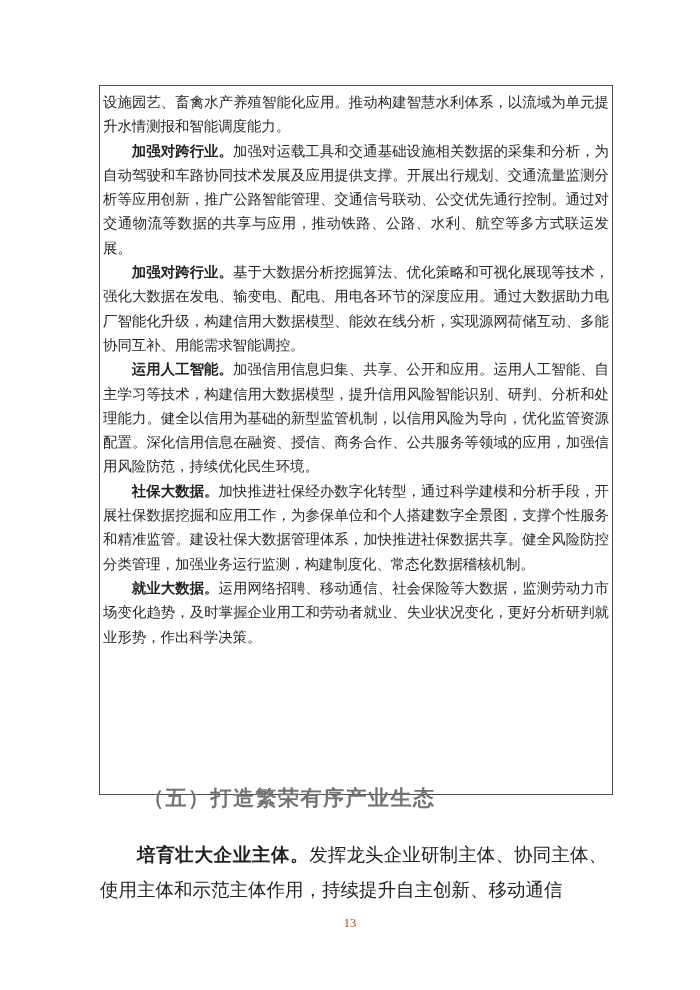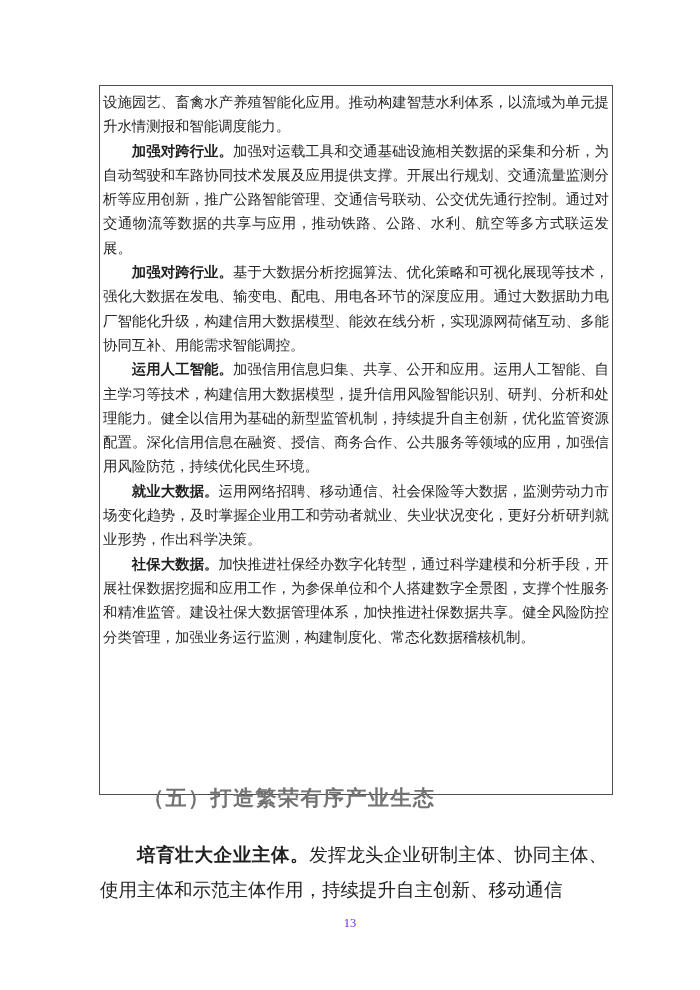--- a/index.html
+++ b/index.html
@@ -57,42 +57,42 @@
     color: #232323;
   }
   .closing-para .lead { letter-spacing: 0.5px; }
   .page-number {
     position: absolute;
     left: 0;
     top: 916px;
     width: 100%;
     text-align: center;
     font-size: 12.5px;
-    color: #6d28d9;
+    color: #c2410c;
     font-family: "Liberation Serif", "DejaVu Serif", serif;
   }
 </style>
 </head>
 <body>
 
 <div class="page">
 
   <div class="content-box">
     <p>设施园艺、畜禽水产养殖智能化应用。推动构建智慧水利体系，以流域为单元提升水情测报和智能调度能力。</p>
 
 
     <p class="indent"><span class="lead">加强对跨行业。</span><span>加强对运载工具和交通基础设施相关数据的采集和分析，为自动驾驶和车路协同技术发展及应用提供支撑。开展出行规划、交通流量监测分析等应用创新，推广公路智能管理、交通信号联动、公交优先通行控制。通过对交通物流等数据的共享与应用，推动铁路、公路、水利、航空等多方式联运发展。</span></p>
 
     <p class="indent"><span class="lead">加强对跨行业。</span><span>基于大数据分析挖掘算法、优化策略和可视化展现等技术，强化大数据在发电、输变电、配电、用电各环节的深度应用。通过大数据助力电厂智能化升级，构建信用大数据模型、能效在线分析，实现源网荷储互动、多能协同互补、用能需求智能调控。</span></p>
 
-    <p class="indent"><span class="lead">运用人工智能。</span><span>加强信用信息归集、共享、公开和应用。运用人工智能、自主学习等技术，构建信用大数据模型，提升信用风险智能识别、研判、分析和处理能力。健全以信用为基础的新型监管机制，持续提升自主创新，优化监管资源配置。深化信用信息在融资、授信、商务合作、公共服务等领域的应用，加强信用风险防范，持续优化民生环境。</span></p>
+    <p class="indent"><span class="lead">运用人工智能。</span><span>加强信用信息归集、共享、公开和应用。运用人工智能、自主学习等技术，构建信用大数据模型，提升信用风险智能识别、研判、分析和处理能力。健全以信用为基础的新型监管机制，以信用风险为导向，优化监管资源配置。深化信用信息在融资、授信、商务合作、公共服务等领域的应用，加强信用风险防范，持续优化民生环境。</span></p>
+
+    <p class="indent"><span class="lead">社保大数据。</span><span>加快推进社保经办数字化转型，通过科学建模和分析手段，开展社保数据挖掘和应用工作，为参保单位和个人搭建数字全景图，支撑个性服务和精准监管。建设社保大数据管理体系，加快推进社保数据共享。健全风险防控分类管理，加强业务运行监测，构建制度化、常态化数据稽核机制。</span></p>
 
     <p class="indent"><span class="lead">就业大数据。</span><span>运用网络招聘、移动通信、社会保险等大数据，监测劳动力市场变化趋势，及时掌握企业用工和劳动者就业、失业状况变化，更好分析研判就业形势，作出科学决策。</span></p>
-
-    <p class="indent"><span class="lead">社保大数据。</span><span>加快推进社保经办数字化转型，通过科学建模和分析手段，开展社保数据挖掘和应用工作，为参保单位和个人搭建数字全景图，支撑个性服务和精准监管。建设社保大数据管理体系，加快推进社保数据共享。健全风险防控分类管理，加强业务运行监测，构建制度化、常态化数据稽核机制。</span></p>
 
   </div>
 
   <div class="section-heading">（五）打造繁荣有序产业生态</div>
 
   <p class="closing-para"><span class="lead">培育壮大企业主体。</span><span>发挥龙头企业研制主体、协同主体、使用主体和示范主体作用，持续提升自主创新、移动通信</span></p>
 
   <div class="page-number">13</div>
 
 </div>

